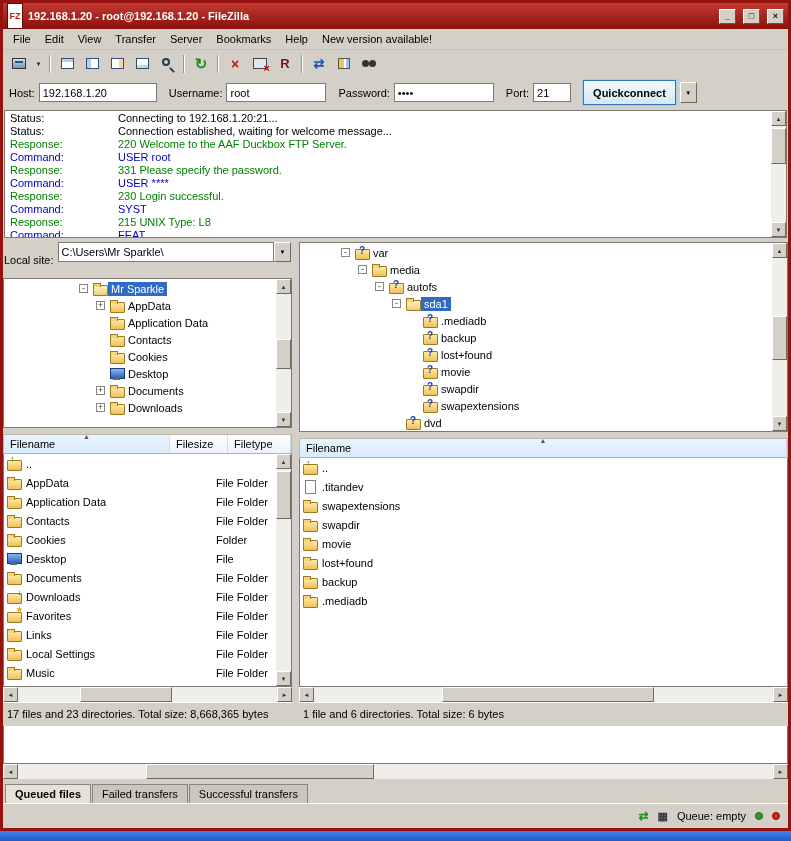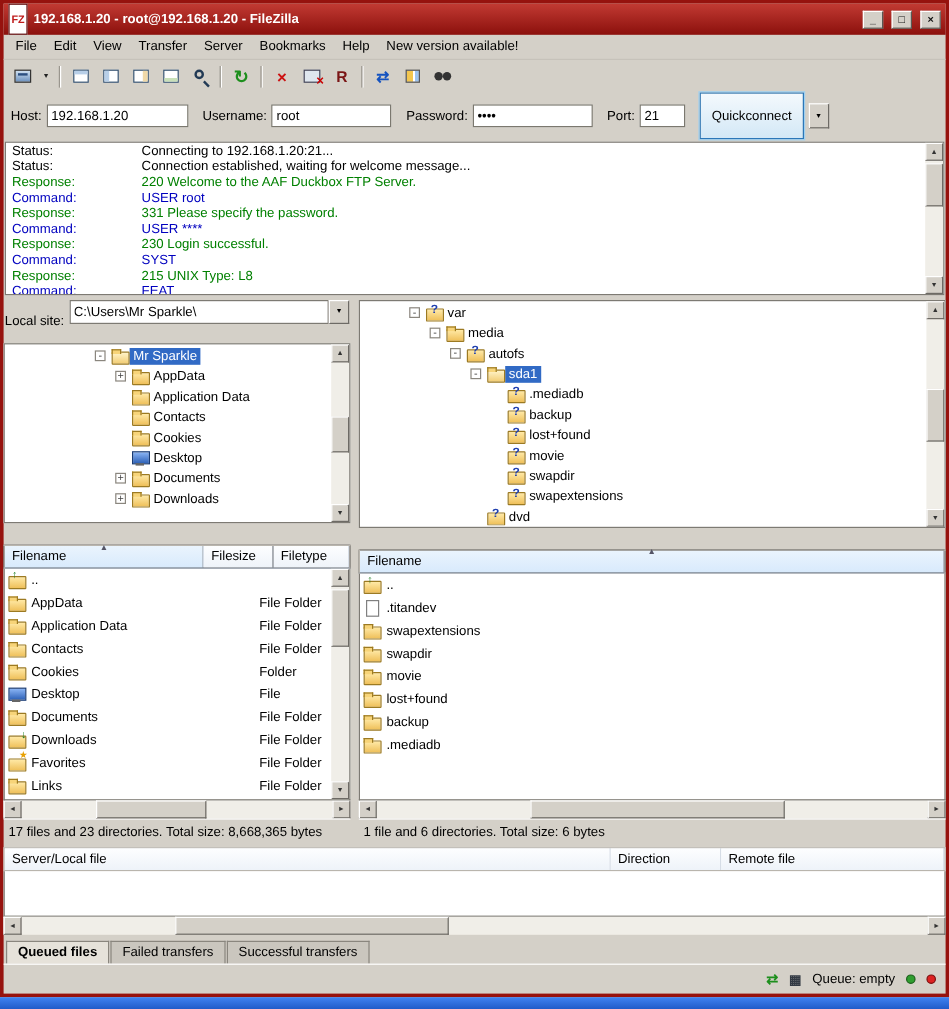--- a/index.html
+++ b/index.html
@@ -42,21 +42,21 @@
 .i-sync{color:#1553c0;font-weight:bold;font-size:13px;}
 .i-compare{width:12px;height:11px;background:linear-gradient(90deg,#f3c64f 0 5px,#fff 5px 7px,#9cc3f0 7px);border:1px solid #555;display:inline-block;}
 .i-find{width:7px;height:7px;border-radius:50%;background:#333;box-shadow:7px 0 0 #333;display:inline-block;margin-right:7px;}
 
 
 .quickbar{flex:0 0 31px;display:flex;align-items:center;padding-left:6px;gap:4px;}
 .qlabel{margin-left:8px;white-space:nowrap;}
 .qlabel:first-child{margin-left:0;}
 .qinput{height:19px;border:1px solid #7b786f;background:#fff;padding:0 3px;font:11px "Liberation Sans",sans-serif;}
 .w-host{width:118px;}.w-user{width:100px;}.w-pass{width:100px;}.w-port{width:38px;}
-.qcbtn{height:39px;padding:0 9px;margin-left:8px;background:linear-gradient(#f4f9fd,#d3e8f6);border:1px solid #2c77b8;outline:1px solid #9fd0f0;}
+.qcbtn{height:25px;padding:0 9px;margin-left:8px;background:linear-gradient(#f4f9fd,#d3e8f6);border:1px solid #2c77b8;outline:1px solid #9fd0f0;font-weight:bold;}
 .qcdd{width:17px;height:21px;background:#d4d0c8;border:1px solid;border-color:#fff #6d6a65 #6d6a65 #fff;font-size:6px;}
 
 
 .logbox{flex:0 0 128px;margin:2px 1px 0;background:#fff;border:1px solid #7d7a73;position:relative;overflow:hidden;}
 .loglines{position:absolute;left:0;top:0;right:16px;bottom:0;padding:1px 0 0 5px;overflow:hidden;}
 .logline{height:13px;line-height:13px;white-space:nowrap;}
 .loglabel{display:inline-block;width:108px;}
 .logline.st{color:#000;}
 .logline.resp{color:#008000;}
 .logline.cmd{color:#0000bf;}
@@ -87,21 +87,21 @@
 .titem{display:flex;align-items:center;height:17px;white-space:nowrap;}
 .lvl2{padding-left:40px;}.lvl3{padding-left:57px;}.lvl4{padding-left:74px;}.lvl5{padding-left:91px;}.lvl6{padding-left:108px;}
 .exp{flex:0 0 9px;width:9px;height:9px;margin-right:4px;font-size:9px;line-height:7px;text-align:center;color:#444;}
 .exp.expbox{border:1px solid #8a867e;background:#fff;}
 .exp.noexp{visibility:hidden;}
 .tlabel{padding:1px 3px;}
 .titem.sel .tlabel{background:#316ac5;color:#fff;}
 .panegap{flex:0 0 6px;}
 
 
-.listheader{flex:0 0 20px;display:flex;border:1px solid #b9b5ad;border-bottom:1px solid #a8b4c4;background:#000000;margin-top:12px;}
+.listheader{flex:0 0 20px;display:flex;border:1px solid #b9b5ad;border-bottom:1px solid #a8b4c4;background:#5eead4;}
 .hcell{position:relative;display:flex;align-items:center;padding-left:6px;border-right:1px solid #d6dde6;background:linear-gradient(#fdfeff,#eef3f9);white-space:nowrap;}
 .hcell.sorted{background:linear-gradient(#eaf4fd,#d8eafc);}
 .sortarrow{position:absolute;top:-2px;left:50%;transform:translateX(-50%);font-size:7px;color:#556;}
 .hc-name{flex:0 0 166px;}.hc-size{flex:0 0 58px;}.hc-type{flex:1;}
 .hc-rname{flex:1;}
 .listbody{flex:1;position:relative;background:#fff;border:1px solid #7d7a73;border-top:none;overflow:hidden;min-height:0;}
 .rows{position:absolute;left:0;top:0;bottom:0;overflow:hidden;}
 .rows.withscroll{right:15px;}
 .rows.noscroll{right:0;}
 .lrow{display:flex;align-items:center;height:19px;white-space:nowrap;}
@@ -608,31 +608,20 @@
         <span class="htrack">
               <span class="hthumb" style="left:128px;width:212px;"></span>
             </span>
         <span class="sbtn">►</span>
       </div>
       <div class="paneline">1 file and 6 directories. Total size: 6 bytes</div>
     </div>
   </div>
 
   <div class="queue">
-    <div class="qheader">
-      <span class="hcell qc1">
-            <span>Server/Local file</span>
-          </span>
-      <span class="hcell qc2">
-            <span>Direction</span>
-          </span>
-      <span class="hcell qc3">
-            <span>Remote file</span>
-          </span>
-    </div>
     <div class="qbody"></div>
     <div class="hscroll">
       <span class="sbtn">◄</span>
       <span class="htrack">
             <span class="hthumb" style="left:128px;width:228px;"></span>
           </span>
       <span class="sbtn">►</span>
     </div>
     <div class="tabsrow">
       <span class="tab active">Queued files</span>

